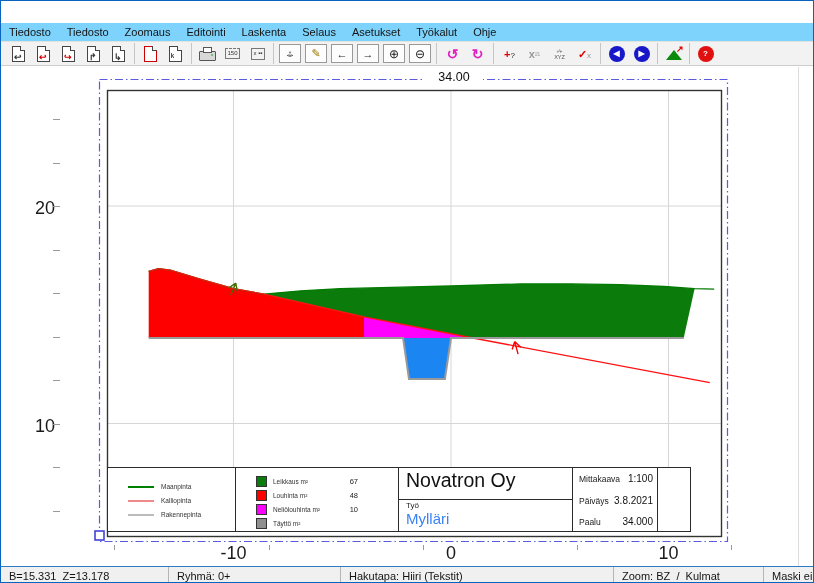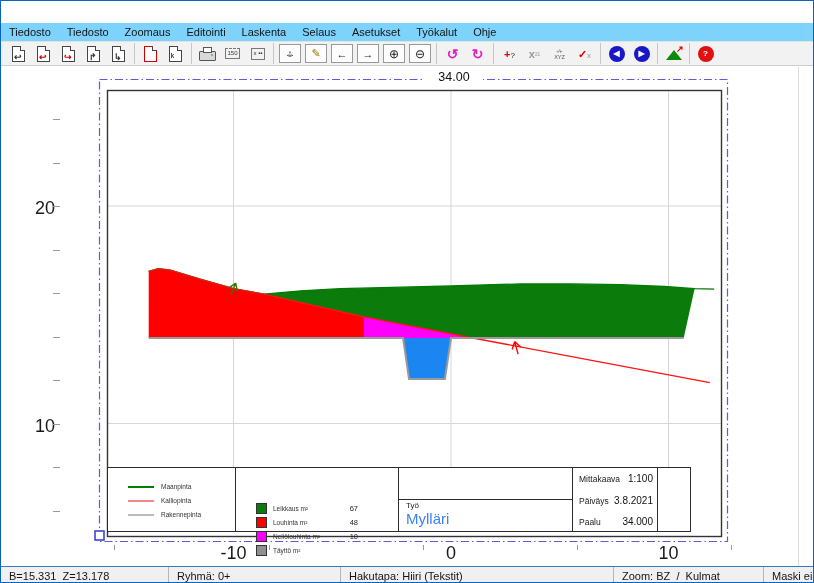--- a/index.html
+++ b/index.html
@@ -55,21 +55,21 @@
   #tb-hline{position:absolute;left:290px;top:31px;width:174px;height:1px;background:#2b2b2b;}
   #tb-company{position:absolute;left:298px;top:1px;font-size:19.5px;color:#111;}
   #tb-work-label{position:absolute;left:298px;top:33px;font-size:8px;color:#222;}
   #tb-work-value{position:absolute;left:298px;top:42px;font-size:15px;color:#3b82f6;}
   .inforow{position:absolute;left:471px;width:74px;display:flex;justify-content:space-between;align-items:baseline;}
   .inforow .lbl{font-size:8.5px;color:#222;}
   .inforow .val{font-size:10px;color:#111;}
   .legrowA{position:absolute;left:20px;width:104px;height:11px;display:flex;align-items:center;}
   .legrowA .ln{width:26px;height:2px;flex:none;}
   .legrowA .lb{margin-left:7px;font-size:6.5px;color:#333;}
-  .legrowB{position:absolute;left:148px;width:102px;height:12px;display:flex;align-items:center;margin-top:27px;}
+  .legrowB{position:absolute;left:148px;width:102px;height:12px;display:flex;align-items:center;}
   .legrowB .bx{width:11px;height:11px;border:1px solid #333;box-sizing:border-box;flex:none;}
   .legrowB .lb{margin-left:6px;font-size:6.5px;color:#333;}
   .legrowB .vl{margin-left:auto;font-size:7.5px;color:#222;}
   
   #statusbar{position:absolute;left:0;top:565px;width:100%;height:18px;background:#f0f0f0;border-top:1px solid #2f7ac5;display:flex;font-size:11px;color:#141414;box-sizing:border-box;}
   .sect{display:flex;align-items:center;padding-left:8px;border-right:1px solid #b5b5b5;box-sizing:border-box;white-space:pre;overflow:hidden;}
   .sect:last-child{border-right:none;}
 </style>
 </head>
 <body>
@@ -271,20 +271,21 @@
             <span class="bx" style="background: rgb(255, 0, 255);"></span>
             <span class="lb">Neliölouhinta m²</span>
             <span class="vl">10</span>
           </div>
           <div class="legrowB" style="top: 49px;">
             <span class="bx" style="background: rgb(143, 143, 143);"></span>
             <span class="lb">Täyttö m²</span>
             <span class="vl"></span>
           </div>
         </div>
+      <div id="tb-company">Novatron Oy</div>
       <div id="tb-work-label">Työ</div>
       <div id="tb-work-value">Mylläri</div>
       <div id="tb-info">
           <div class="inforow" style="top: 5px;">
             <span class="lbl">Mittakaava</span>
             <span class="val">1:100</span>
           </div>
           <div class="inforow" style="top: 27px;">
             <span class="lbl">Päiväys</span>
             <span class="val">3.8.2021</span>

